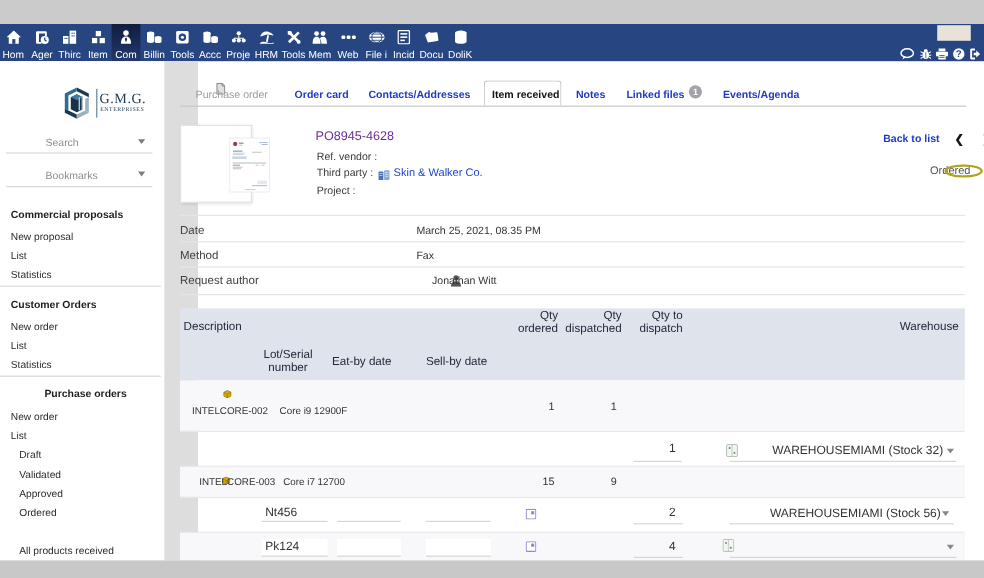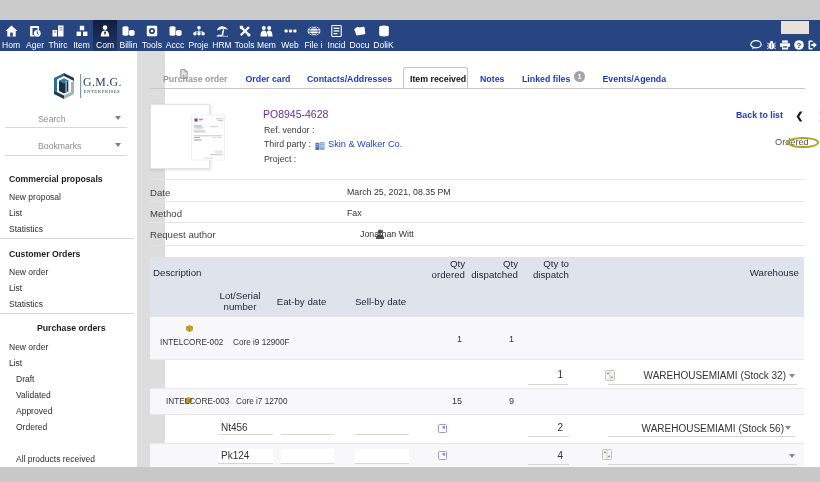--- a/index.html
+++ b/index.html
@@ -342,21 +342,21 @@
   <div class="mlink" style="left:16px; top:454px;">All products received</div>
 
   <div class="abs" id="activetab"></div>
   <div class="abs" id="tabline"></div>
   <div class="abs" style="left:151.5px; top:68.5px;">
       <svg width="8" height="10" viewBox="0 0 8 10">
         <path d="M0.8 0.5 h4.2 L7.2 2.7 V9.5 H0.8 Z" fill="#e0e0e0" stroke="#909090" stroke-width="0.9"></path>
         <path d="M5 0.5 L5 2.7 H7.2" fill="none" stroke="#909090" stroke-width="0.8"></path>
       </svg>
     </div>
-  <div class="tab" style="left:163px; top:73.5px; color:#9b9b9b; font-weight:bold;">Purchase order</div>
+  <div class="tab" style="left:163px; top:73.5px; color:#9b9b9b; font-weight:normal;">Purchase order</div>
   <div class="tab" style="left:245.5px; top:73.5px;">Order card</div>
   <div class="tab" style="left:307px; top:73.5px;">Contacts/Addresses</div>
   <div class="tab" style="left:410px; top:73.5px; color:#111;">Item received</div>
   <div class="tab" style="left:480px; top:73.5px;">Notes</div>
   <div class="tab" style="left:522px; top:73.5px;">Linked files</div>
   <div class="badge" style="left:574px; top:71px;">1</div>
   <div class="tab" style="left:602.5px; top:73.5px;">Events/Agenda</div>
 
   <div class="abs" id="thumbbox">
     <svg width="58" height="63" viewBox="0 0 58 63">

